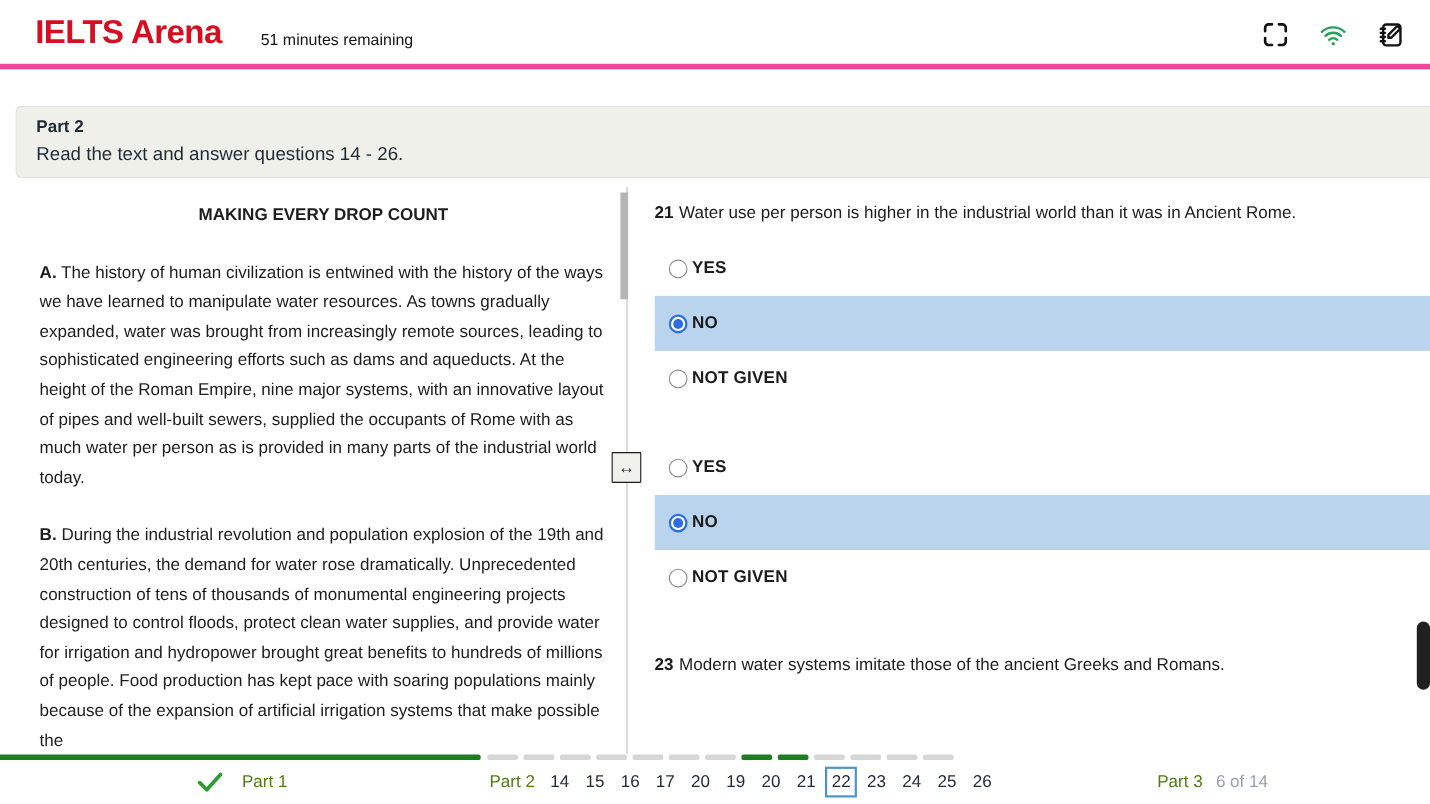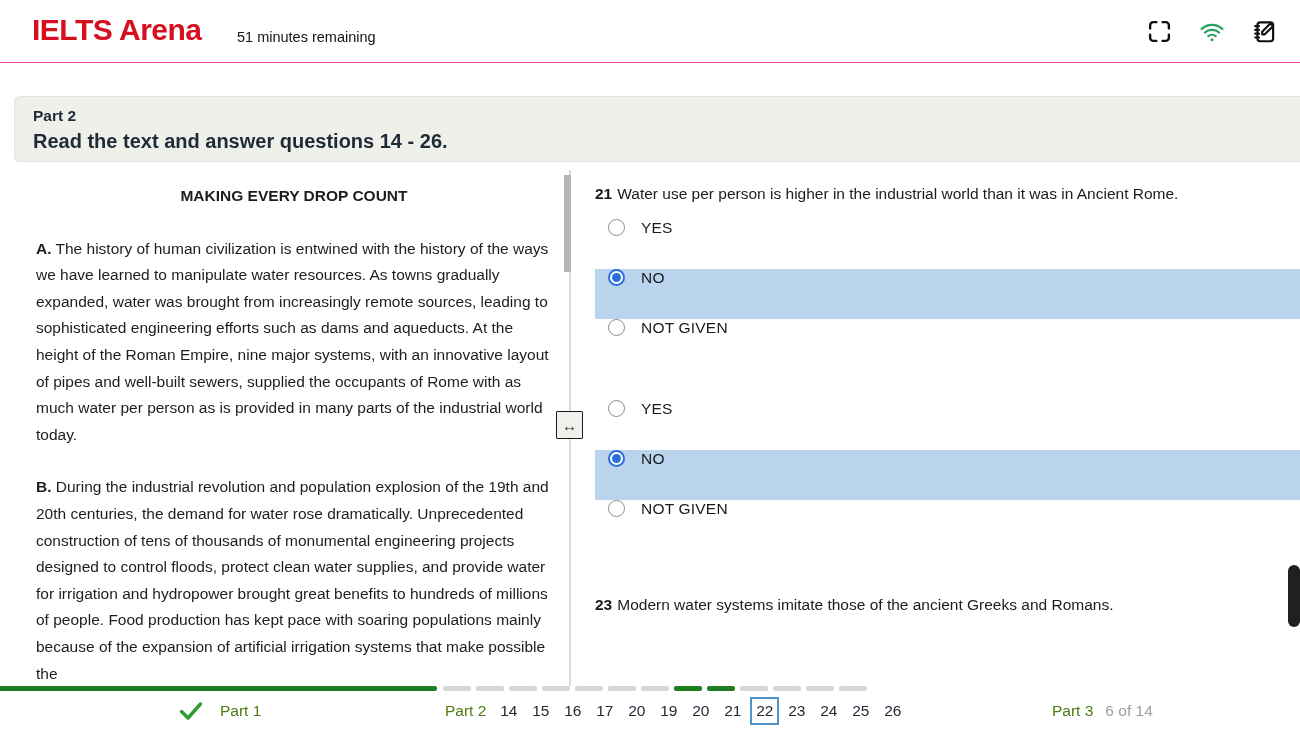--- a/index.html
+++ b/index.html
@@ -3,53 +3,53 @@
 <meta charset="utf-8">
 <style>
   * { margin:0; padding:0; box-sizing:border-box; }
   html,body { width:1300px; height:731px; }
   body {
     position:relative; overflow:hidden; background:#ffffff;
     font-family:"Liberation Sans","DejaVu Sans",sans-serif; color:#1b1b1b;
   }
   
   .header { position:absolute; top:0; left:0; right:0; height:63px; background:#fff;
-            border-bottom:1px solid #ec4899; }
+            border-bottom:5px solid #ec4899; }
   .logo { position:absolute; left:32px; top:13px; font-size:30px; font-weight:bold;
           color:#d60e1f; letter-spacing:-0.5px; }
   .timer { position:absolute; left:237px; top:29px; font-size:14.5px; color:#141414; }
   .header-icons { position:absolute; right:22px; top:18px; display:flex; gap:27px; align-items:center; }
   .hicon { width:26px; height:26px; display:flex; align-items:center; justify-content:center; }
   
   .part-banner { position:absolute; left:14px; right:0; top:96px; height:66px;
                  background:#f0f0ea; border:1px solid #e2e2da; border-right:none;
                  border-radius:6px 0 0 6px; padding:10px 18px; color:#1f2a37; }
   .part-banner .pb-title { font-size:15.5px; font-weight:bold; margin-bottom:5px; }
-  .part-banner .pb-instruction { font-size:20px;font-weight:bold; }
+  .part-banner .pb-instruction { font-size:17px; }
   
   .main { position:absolute; top:170px; bottom:45px; left:0; right:0; overflow:hidden; }
   .passage { position:absolute; left:36px; top:0; width:516px; height:100%;
              overflow:hidden; font-size:15.5px; line-height:26.6px; color:#1d1d1d; }
   .passage-title { text-align:center; font-weight:bold; margin-top:13px; font-size:15.5px; }
   .passage p { margin-top:26px; }
   .passage p b { font-weight:bold; }
   .divider-line { position:absolute; left:569px; top:0; bottom:0; width:2px; background:#dcdcdc; }
   .left-scroll-thumb { position:absolute; left:564px; top:5px; width:7px; height:97px;
                        background:#b5b5b5; }
   .resize-handle { position:absolute; left:556px; top:241px; width:27px; height:28px;
                    background:#f0f0ec; border:1.5px solid #1a1a1a; border-radius:1px;
                    display:flex; align-items:center; justify-content:center;
                    font-size:15px; color:#2b2b2b; cursor:col-resize; }
   
   .questions { position:absolute; left:595px; right:0; top:0; bottom:0; overflow:hidden; }
   .question { margin-bottom:31px; }
   .q-text { font-size:15.5px; color:#1b1b1b; padding-top:13px; line-height:21px; }
   .q-text .q-num { font-weight:bold; margin-right:5px; }
   .options { margin-top:15px; }
-  .opt-row { height:50px; display:flex; align-items:flex-start; padding-left:13px; gap:16px; cursor:pointer; }
+  .opt-row { height:50px; display:flex; align-items:center; padding-left:13px; gap:4px; cursor:pointer;font-weight:bold; }
   .opt-row.selected { background:#b9d4ec; }
   .radio { width:17px; height:17px; border-radius:50%; border:1.5px solid #8b8b8b;
            background:#fff; position:relative; flex:0 0 auto; }
   .opt-row.selected .radio { border:2px solid #2b6ede; }
   .opt-row.selected .radio::after { content:""; position:absolute; left:50%; top:50%;
            width:9px; height:9px; margin:-4.5px 0 0 -4.5px; border-radius:50%; background:#2b6ede; }
   .opt-label { font-size:15.5px; color:#1b1b1b; letter-spacing:0.2px; }
   .right-scroll-thumb { position:absolute; right:0; top:395px; width:12px; height:62px;
            background:#202020; border-radius:6px; }
   

